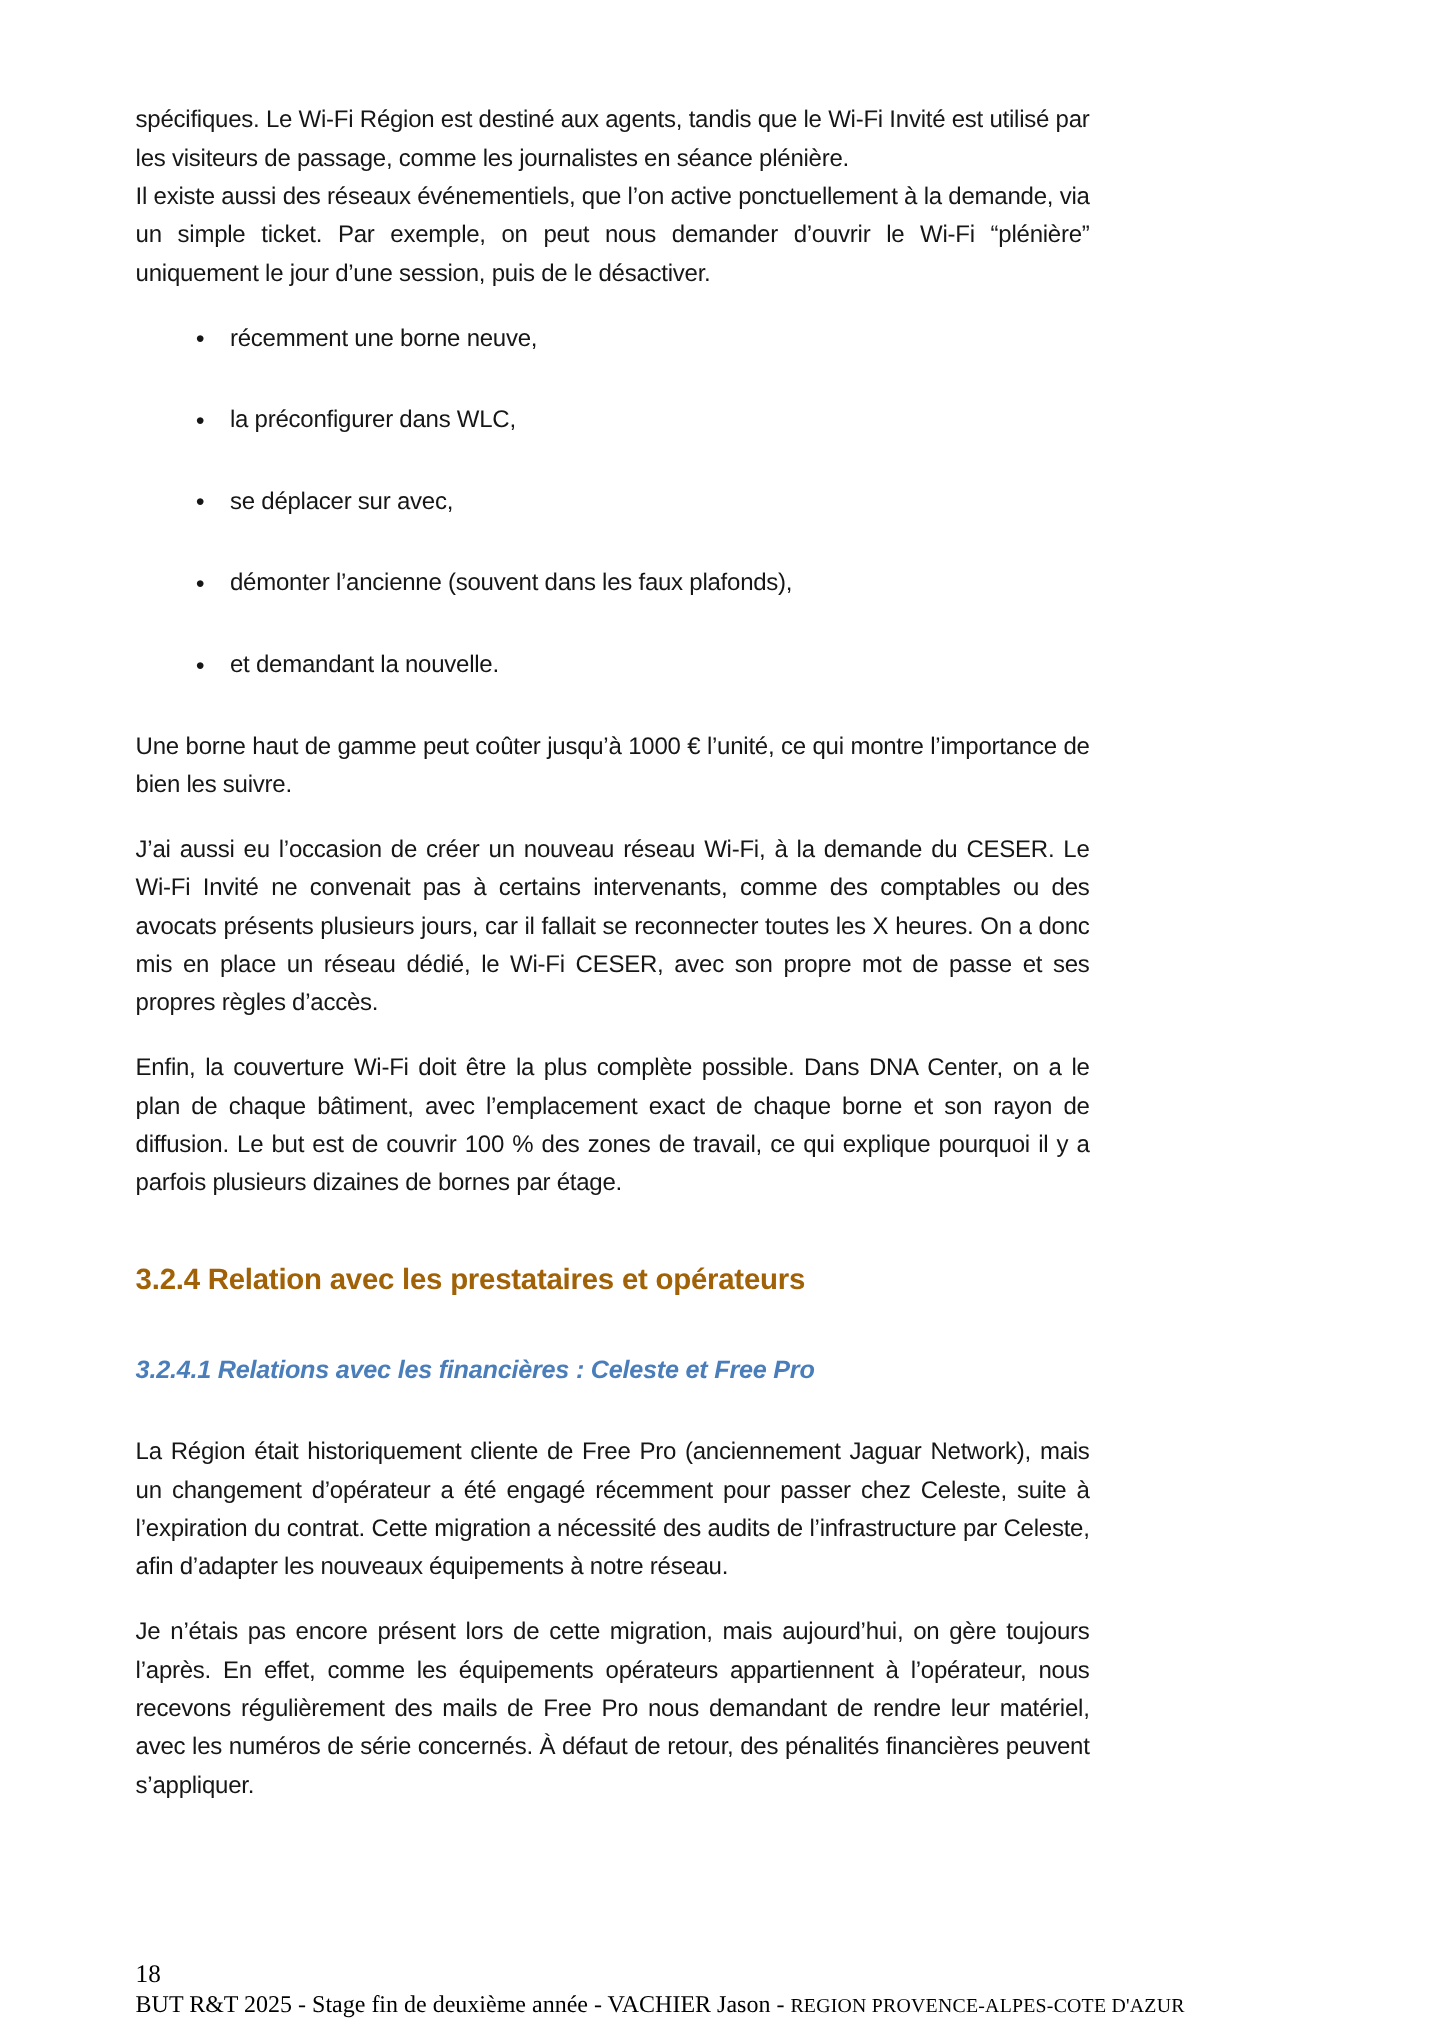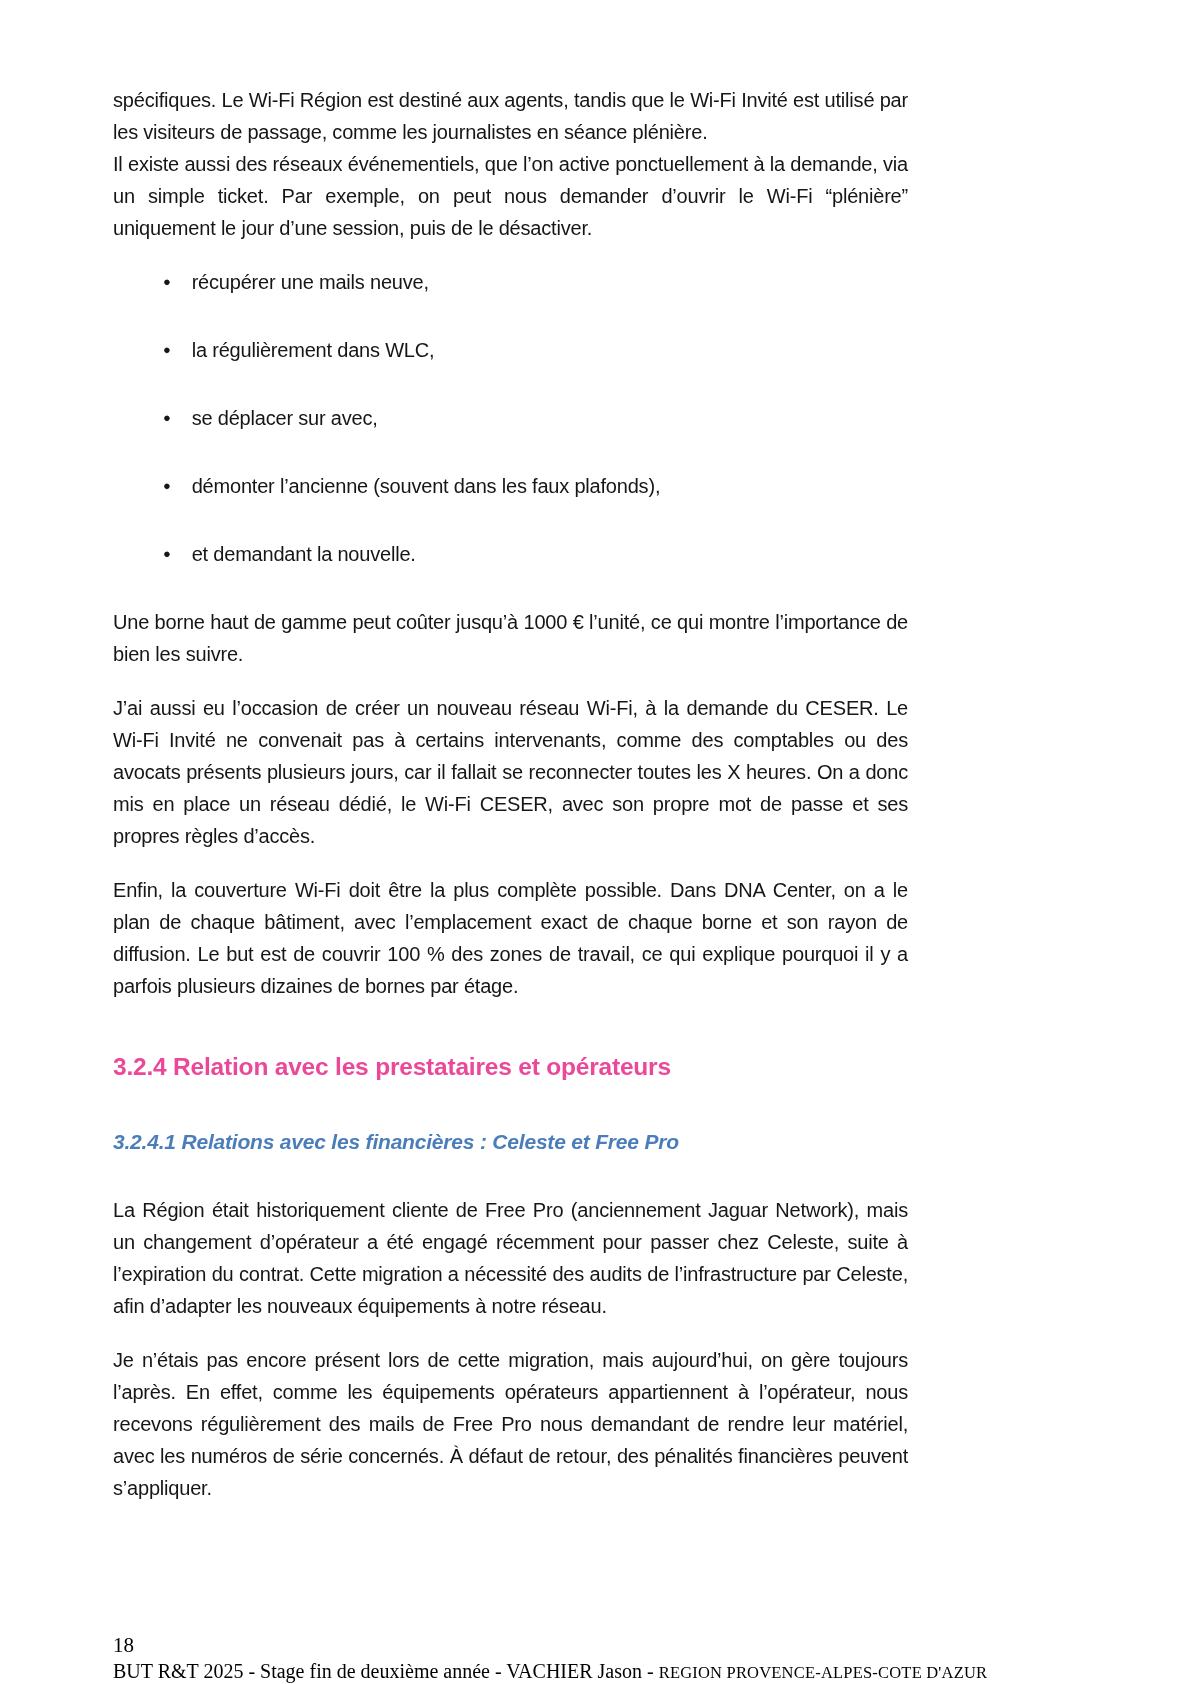--- a/index.html
+++ b/index.html
@@ -40,21 +40,21 @@
     font-size: 13px;
     line-height: 32px;
     margin-right: 21px;
     flex: 0 0 auto;
   }
   h2.section {
     margin: 48px 0 44px 0;
     font-size: 24.5px;
     line-height: 33px;
     font-weight: bold;
-    color: #ec4899;
+    color: #a16207;
     letter-spacing: -0.2px;
   }
   h3.subsection {
     margin: 0 0 38px 0;
     font-size: 21px;
     line-height: 29px;
     font-weight: bold;
     font-style: italic;
     color: var(--heading-blue, #4a7ebb);
     letter-spacing: -0.2px;
@@ -90,25 +90,25 @@
 
 <div class="page">
 
   <p class="body no-gap">spécifiques. Le Wi-Fi Région est destiné aux agents, tandis que le Wi-Fi Invité est utilisé par les visiteurs de passage, comme les journalistes en séance plénière.</p>
   <p class="body">Il existe aussi des réseaux événementiels, que l’on active ponctuellement à la demande, via un simple ticket. Par exemple, on peut nous demander d’ouvrir le Wi-Fi “plénière” uniquement le jour d’une session, puis de le désactiver.</p>
 
 
   <ul class="bullets">
     <li>
       <span class="bullet">●</span>
-      <span>récupérer une mails neuve,</span>
+      <span>récemment une borne neuve,</span>
     </li>
     <li>
       <span class="bullet">●</span>
-      <span>la régulièrement dans WLC,</span>
+      <span>la préconfigurer dans WLC,</span>
     </li>
     <li>
       <span class="bullet">●</span>
       <span>se déplacer sur avec,</span>
     </li>
     <li>
       <span class="bullet">●</span>
       <span>démonter l’ancienne (souvent dans les faux plafonds),</span>
     </li>
     <li>

